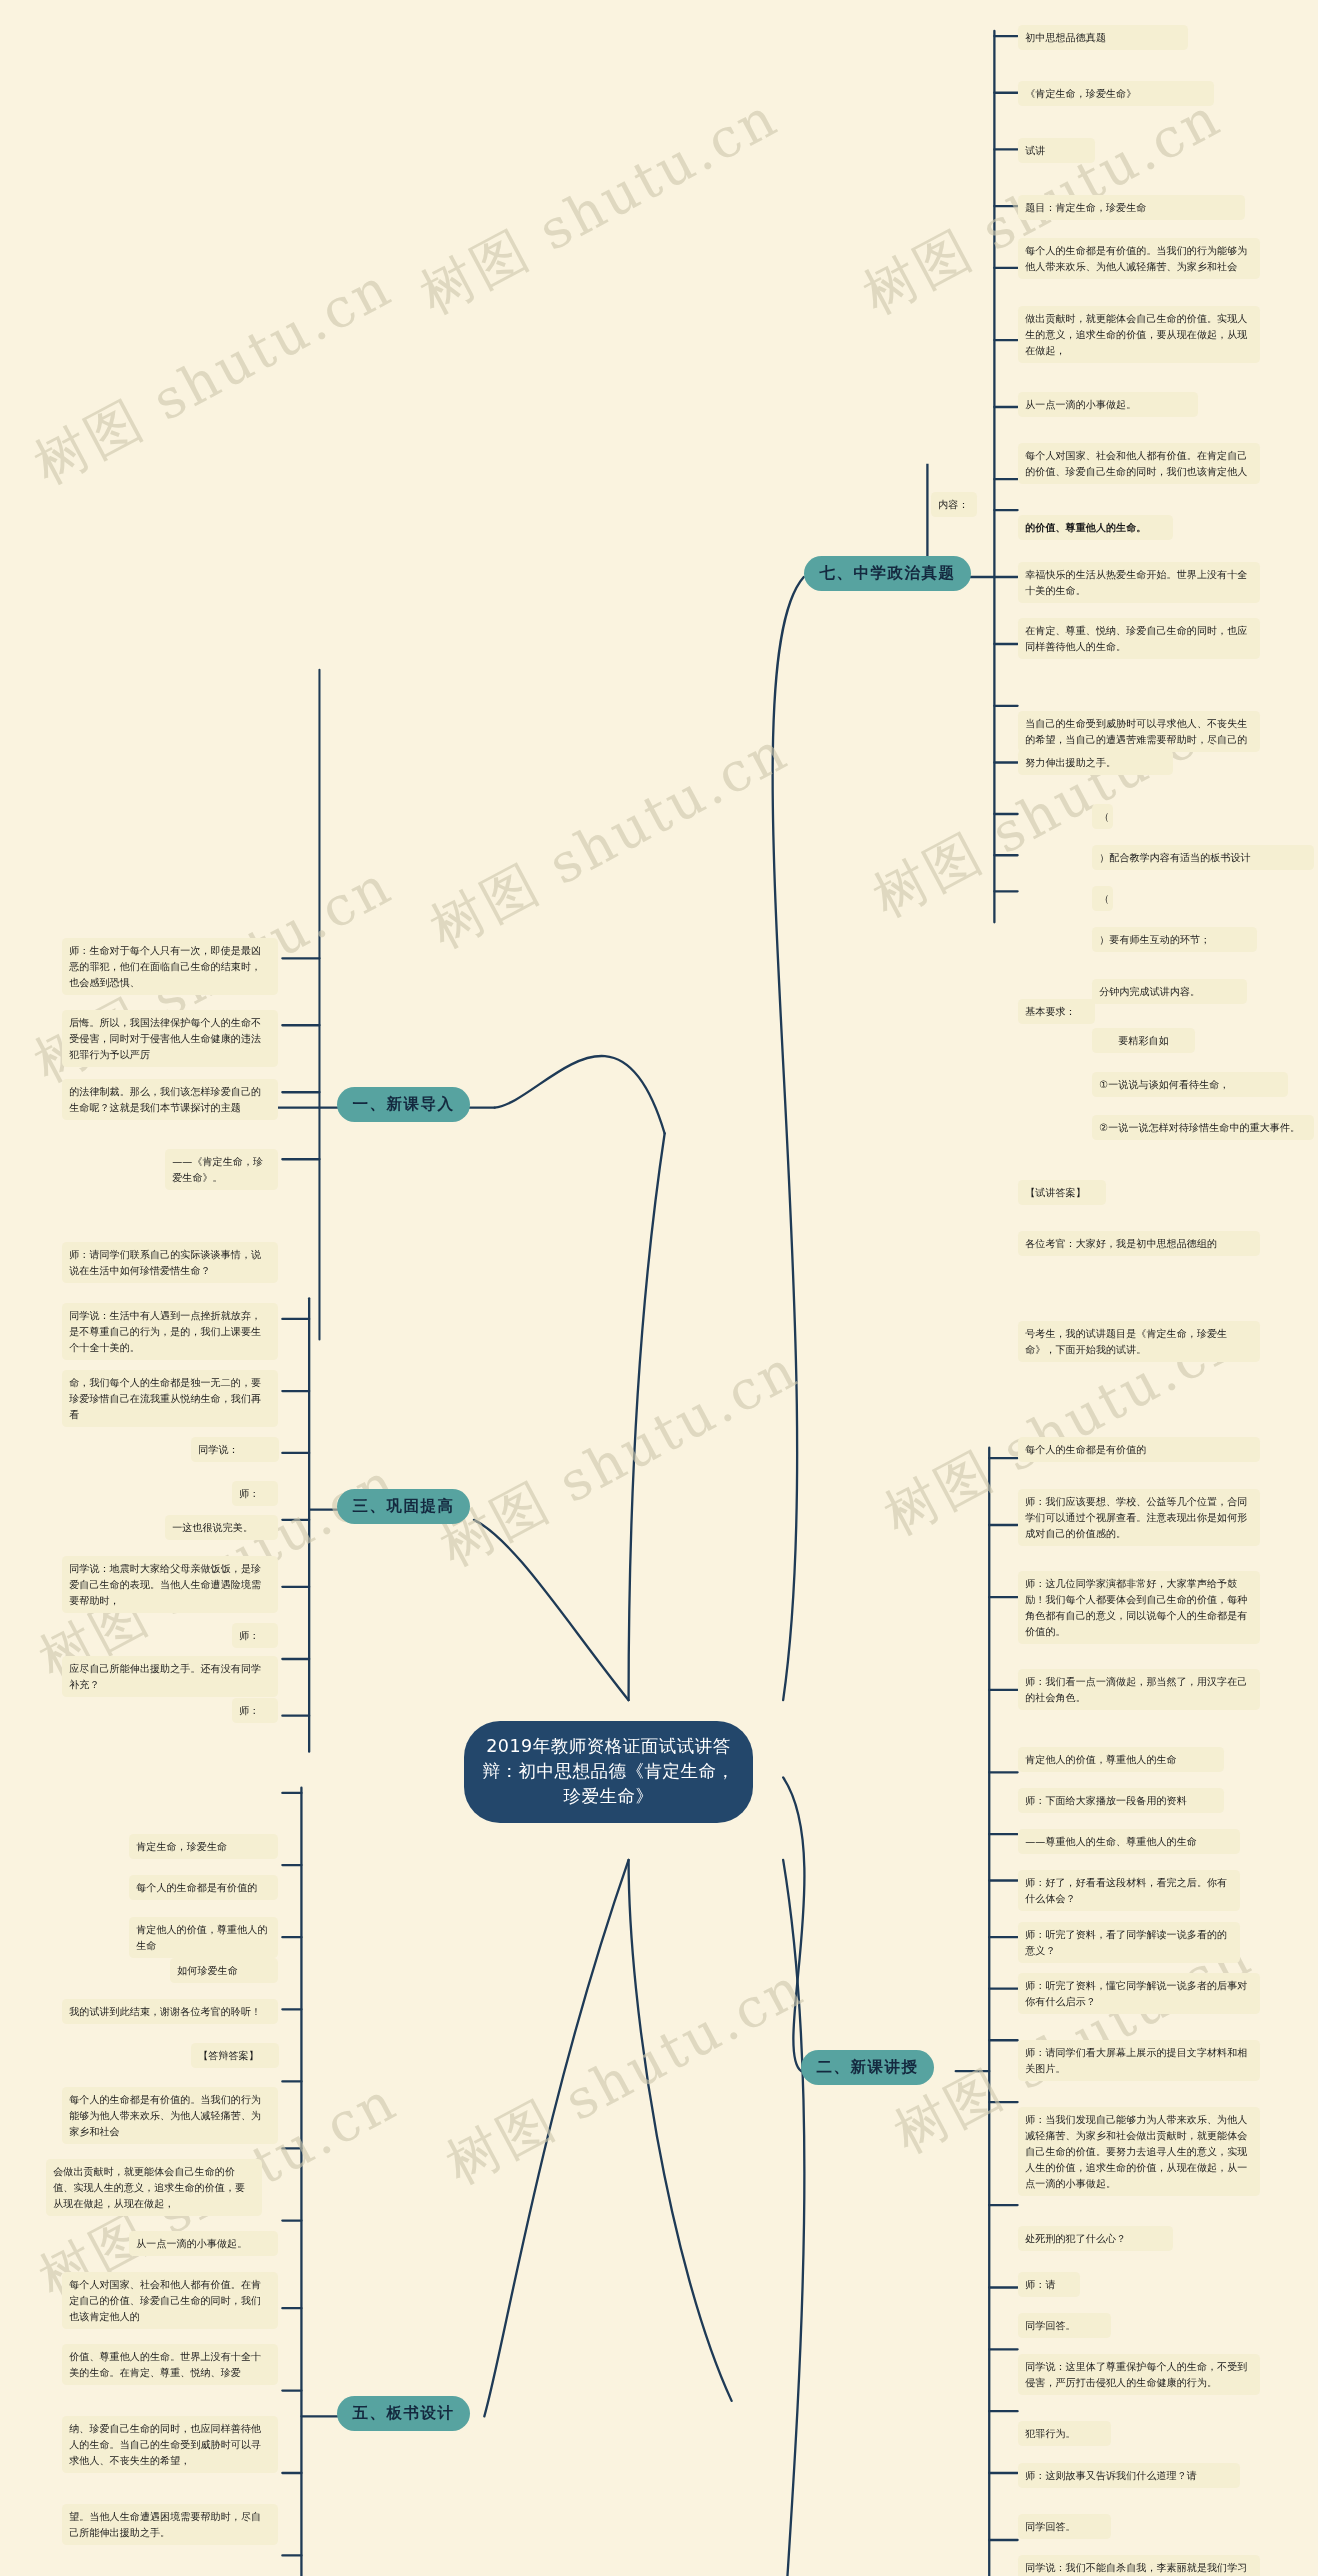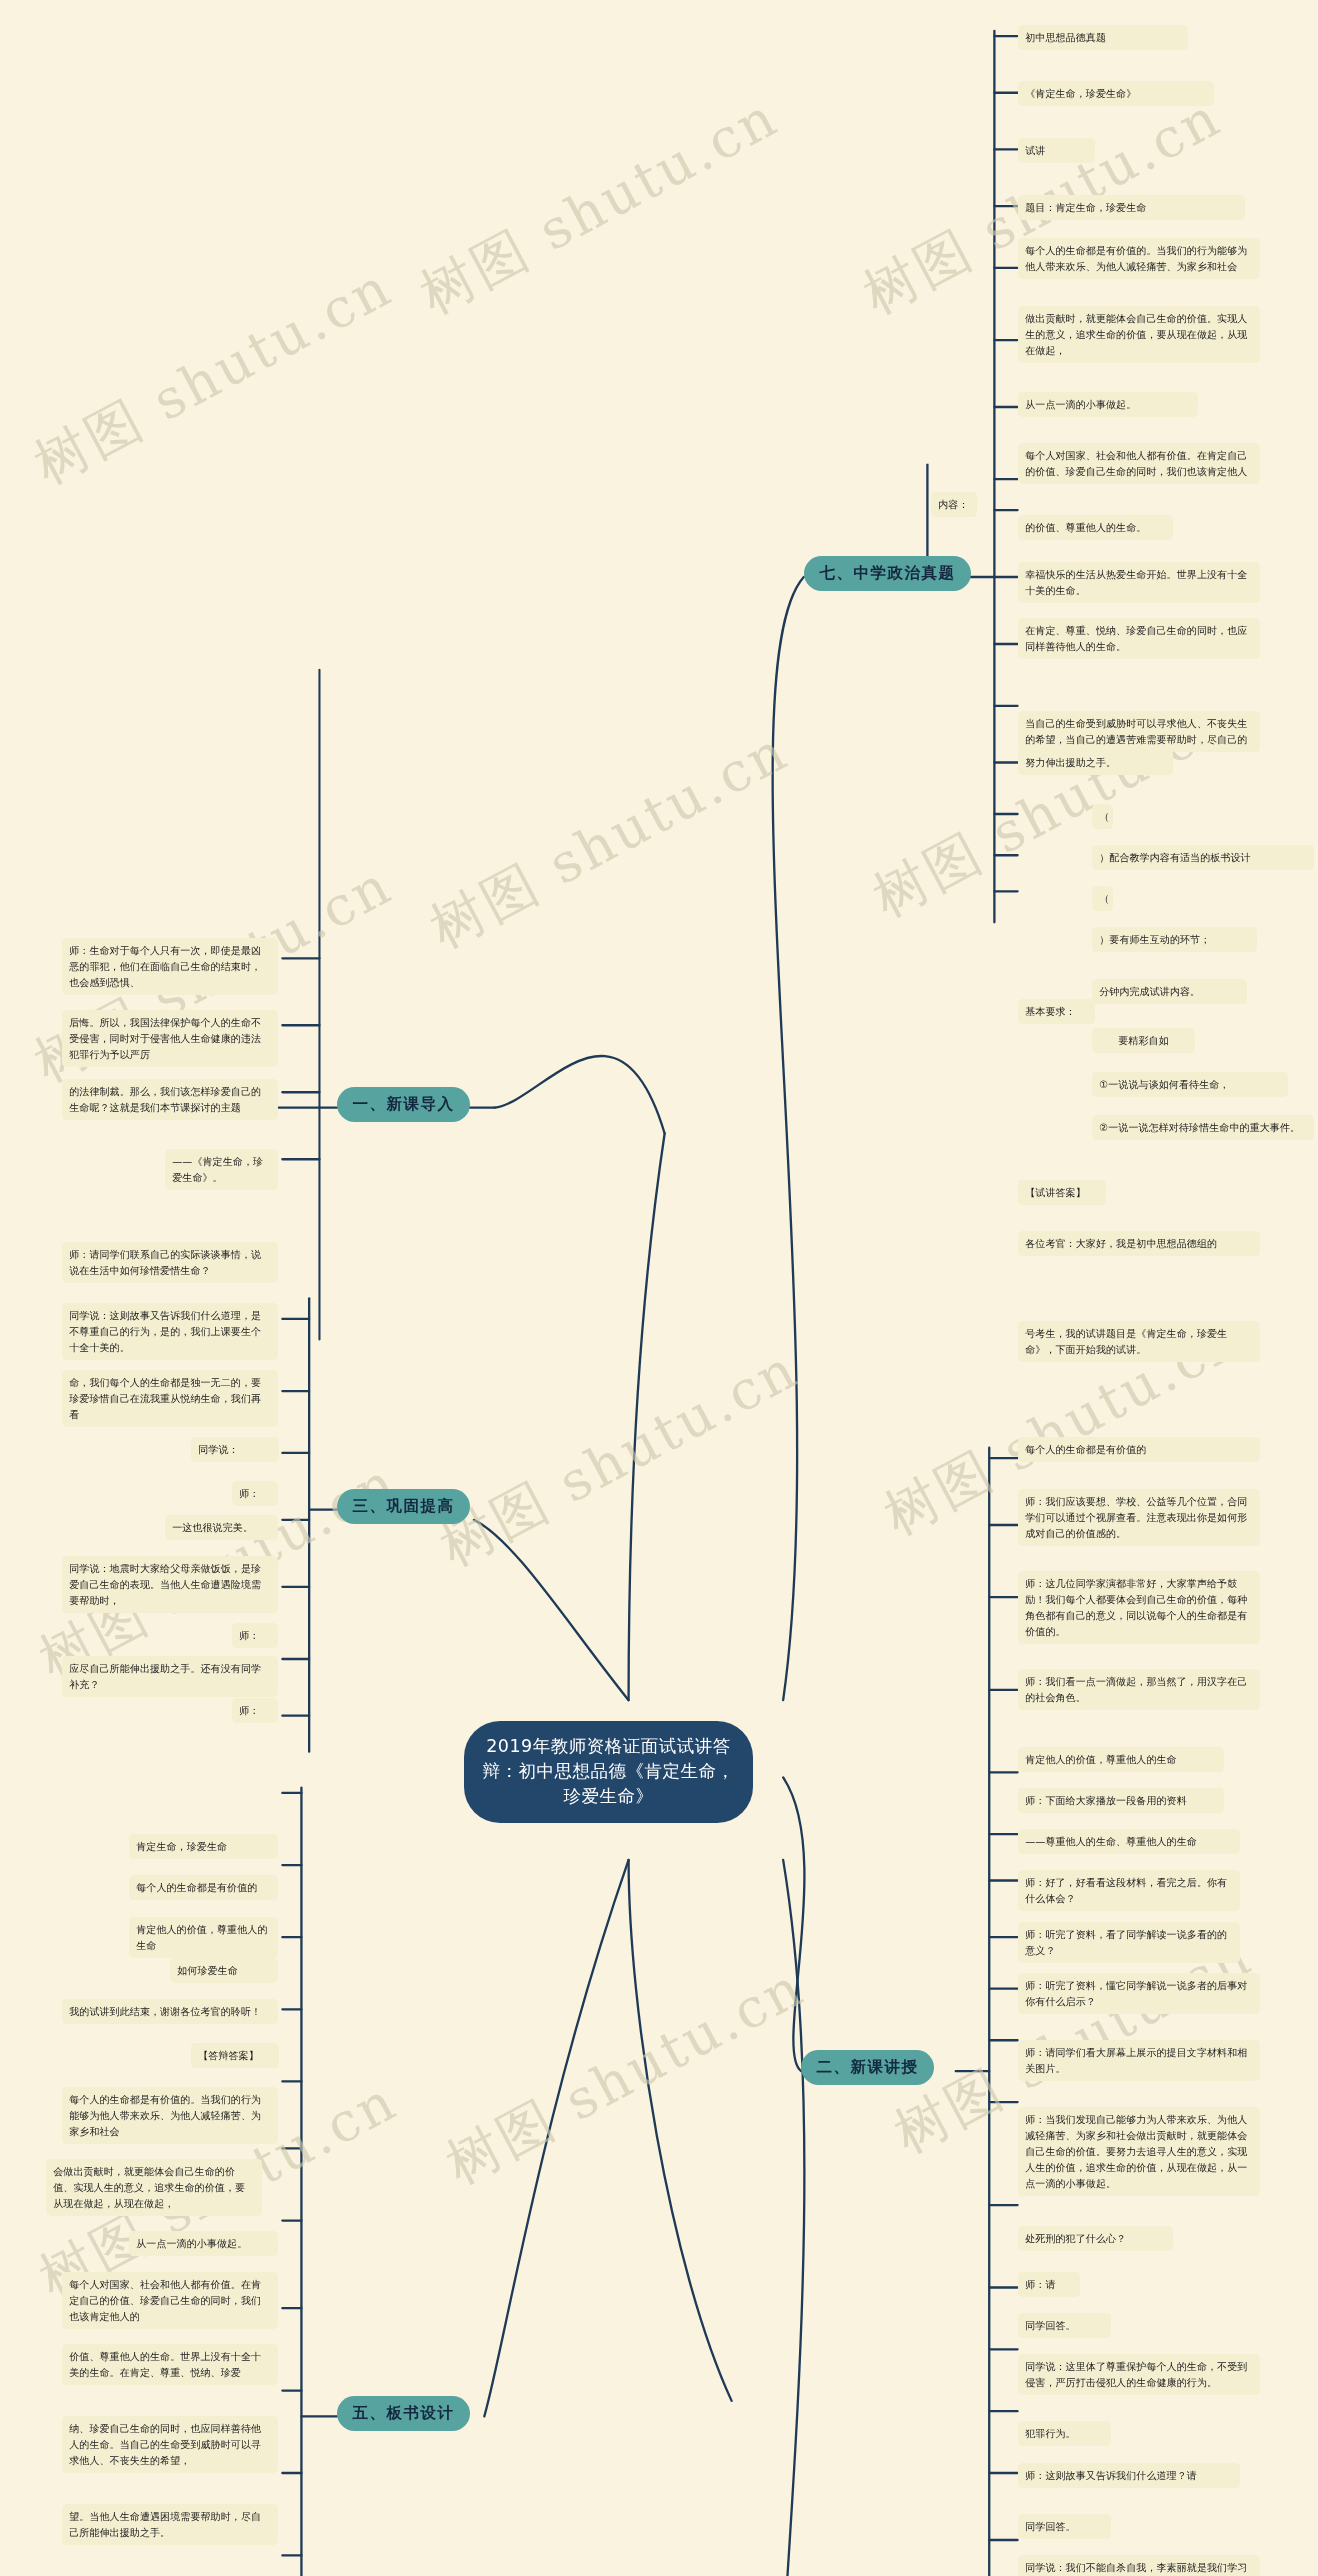--- a/index.html
+++ b/index.html
@@ -213,21 +213,21 @@
   <div class="node branch" style="left:801px;top:2050px;">二、新课讲授</div>
 
   <div class="node leaf" style="left:1018px;top:25px;width:170px;">初中思想品德真题</div>
   <div class="node leaf" style="left:1018px;top:81px;width:196px;">《肯定生命，珍爱生命》</div>
   <div class="node leaf" style="left:1018px;top:138px;width:77px;">试讲</div>
   <div class="node leaf" style="left:1018px;top:195px;width:227px;">题目：肯定生命，珍爱生命</div>
   <div class="node leaf" style="left:1018px;top:238px;width:242px;">每个人的生命都是有价值的。当我们的行为能够为他人带来欢乐、为他人减轻痛苦、为家乡和社会</div>
   <div class="node leaf" style="left:1018px;top:306px;width:242px;">做出贡献时，就更能体会自己生命的价值。实现人生的意义，追求生命的价值，要从现在做起，从现在做起，</div>
   <div class="node leaf" style="left:1018px;top:392px;width:180px;">从一点一滴的小事做起。</div>
   <div class="node leaf" style="left:1018px;top:443px;width:242px;">每个人对国家、社会和他人都有价值。在肯定自己的价值、珍爱自己生命的同时，我们也该肯定他人</div>
-  <div class="node leaf" style="left:1018px;top:515px;width:155px;">的价值、尊重他人的生命。</div>
+  <div class="node leaf" style="left:1018px;top:515px;width:155px;font-weight:bold;">的价值、尊重他人的生命。</div>
   <div class="node leaf" style="left:1018px;top:562px;width:242px;">幸福快乐的生活从热爱生命开始。世界上没有十全十美的生命。</div>
   <div class="node leaf" style="left:1018px;top:618px;width:242px;">在肯定、尊重、悦纳、珍爱自己生命的同时，也应同样善待他人的生命。</div>
   <div class="node leaf" style="left:1018px;top:671px;width:242px;margin-top:40px;">当自己的生命受到威胁时可以寻求他人、不丧失生的希望，当自己的遭遇苦难需要帮助时，尽自己的</div>
   <div class="node leaf" style="left:1018px;top:750px;width:155px;">努力伸出援助之手。</div>
 
   <div class="node leaf" style="left:931px;top:492px;width:46px;">内容：</div>
 
   <div class="node leaf" style="left:1092px;top:804px;width:20.6px;">（</div>
   <div class="node leaf" style="left:1092px;top:845px;width:222px;">）配合教学内容有适当的板书设计</div>
   <div class="node leaf" style="left:1092px;top:886px;width:20.6px;">（</div>
@@ -261,21 +261,21 @@
   <div class="node leaf" style="left:1018px;top:2463px;width:222px;">师：这则故事又告诉我们什么道理？请</div>
   <div class="node leaf" style="left:1018px;top:2514px;width:93px;">同学回答。</div>
   <div class="node leaf" style="left:1018px;top:2555px;width:242px;">同学说：我们不能自杀自我，李素丽就是我们学习的榜样，我们将是无视他人的生活十分</div>
 
   <div class="node leaf" style="left:62px;top:938px;width:216px;">师：生命对于每个人只有一次，即使是最凶恶的罪犯，他们在面临自己生命的结束时，也会感到恐惧、</div>
   <div class="node leaf" style="left:62px;top:1010px;width:216px;">后悔。所以，我国法律保护每个人的生命不受侵害，同时对于侵害他人生命健康的违法犯罪行为予以严厉</div>
   <div class="node leaf" style="left:62px;top:1079px;width:216px;">的法律制裁。那么，我们该怎样珍爱自己的生命呢？这就是我们本节课探讨的主题</div>
   <div class="node leaf" style="left:165px;top:1149px;width:113px;">——《肯定生命，珍爱生命》。</div>
 
   <div class="node leaf" style="left:62px;top:1242px;width:216px;">师：请同学们联系自己的实际谈谈事情，说说在生活中如何珍惜爱惜生命？</div>
-  <div class="node leaf" style="left:62px;top:1303px;width:216px;">同学说：这则故事又告诉我们什么道理，是不尊重自己的行为，是的，我们上课要生个十全十美的。</div>
+  <div class="node leaf" style="left:62px;top:1303px;width:216px;">同学说：生活中有人遇到一点挫折就放弃，是不尊重自己的行为，是的，我们上课要生个十全十美的。</div>
   <div class="node leaf" style="left:62px;top:1370px;width:216px;">命，我们每个人的生命都是独一无二的，要珍爱珍惜自己在流我重从悦纳生命，我们再看</div>
   <div class="node leaf" style="left:191px;top:1437px;width:88px;">同学说：</div>
   <div class="node leaf" style="left:232px;top:1481px;width:46px;">师：</div>
   <div class="node leaf" style="left:165px;top:1515px;width:113px;">一这也很说完美。</div>
   <div class="node leaf" style="left:62px;top:1556px;width:216px;">同学说：地震时大家给父母亲做饭饭，是珍爱自己生命的表现。当他人生命遭遇险境需要帮助时，</div>
   <div class="node leaf" style="left:232px;top:1623px;width:46px;">师：</div>
   <div class="node leaf" style="left:62px;top:1656px;width:216px;">应尽自己所能伸出援助之手。还有没有同学补充？</div>
   <div class="node leaf" style="left:232px;top:1698px;width:46px;">师：</div>
 
   <div class="node leaf" style="left:129px;top:1834px;width:149px;">肯定生命，珍爱生命</div>

